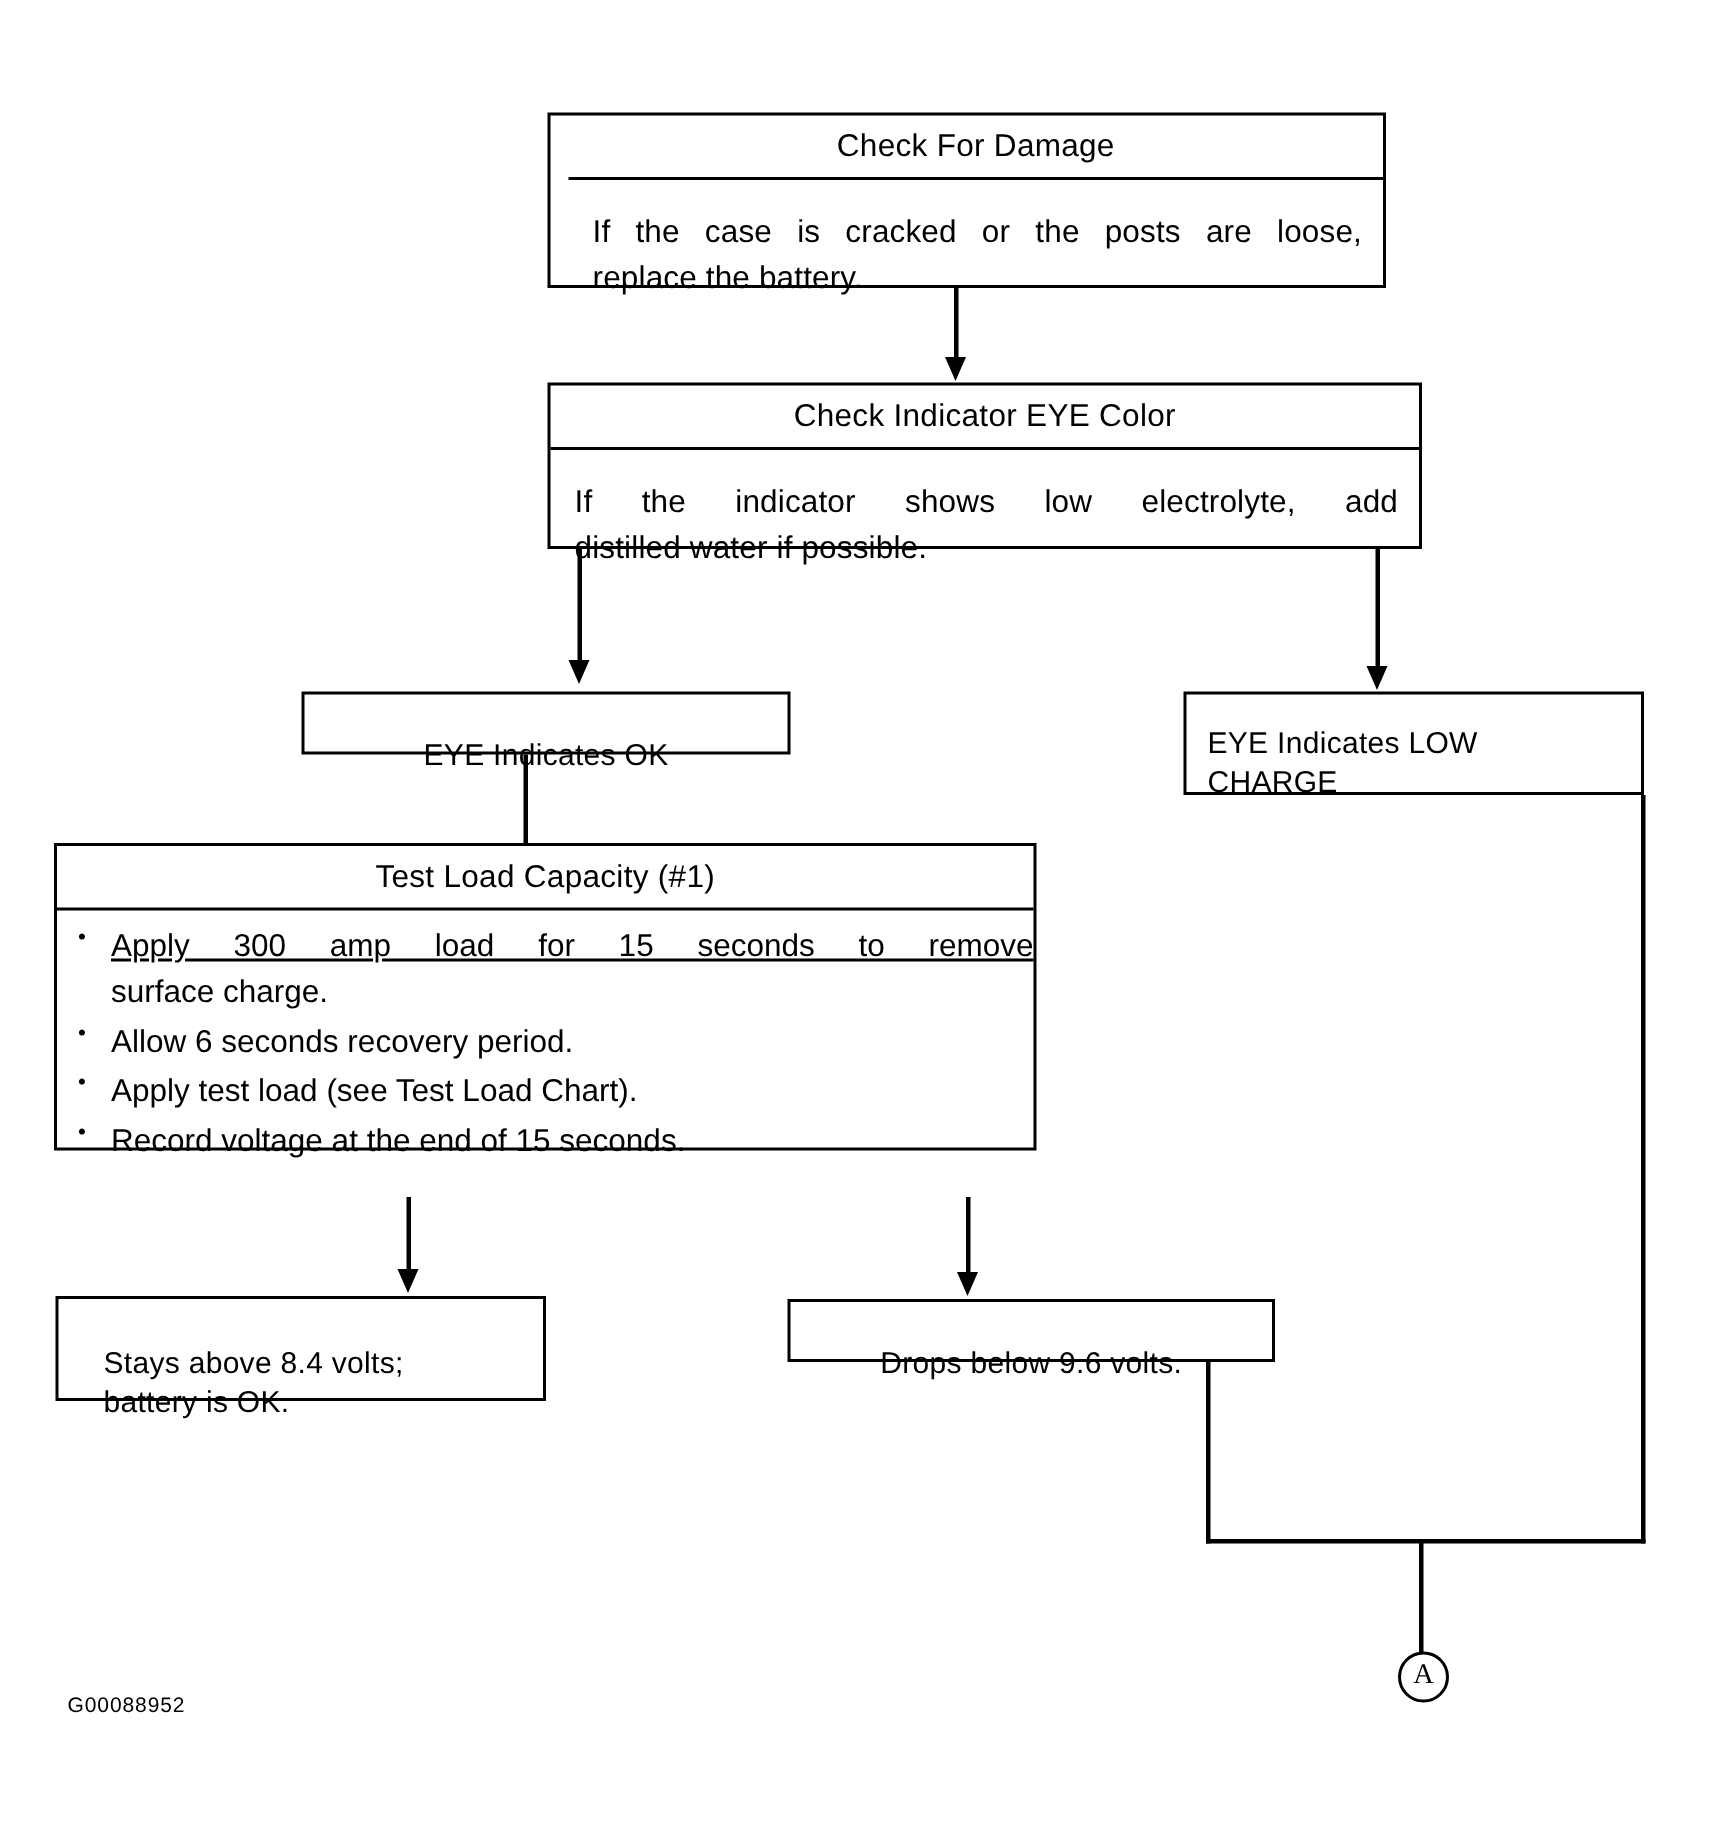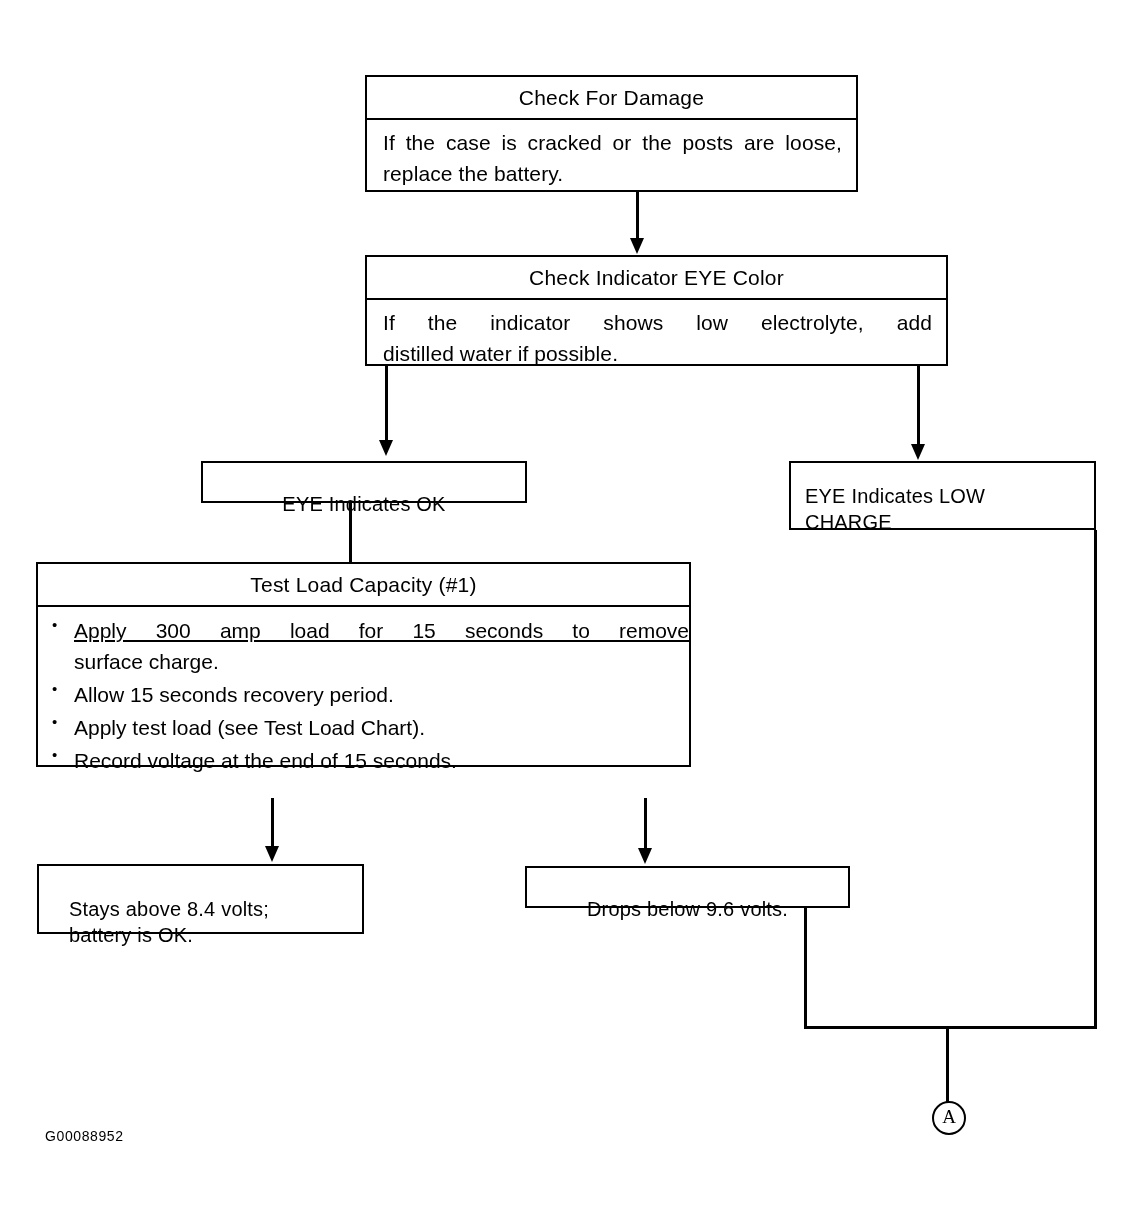--- a/index.html
+++ b/index.html
@@ -49,20 +49,21 @@
   .node-simple.center {
     text-align: center;
     padding: 8px 6px;
   }
   .node-simple.left {
     text-align: left;
     padding: 0 14px;
   }
   .justify2 {
     text-align: justify;
+    margin-top: 12px;
   }
   .justify2 > span.l1 {
     display: block;
     text-align: justify;
     text-align-last: justify;
   }
   .justify2 > span.l2 {
     display: block;
   }
   ul.steps {
@@ -120,21 +121,21 @@
     position: absolute;
     font-size: 14px;
     letter-spacing: 0.6px;
   }
 </style>
 </head>
 <body>
 
 <div id="page">
 
-  <div class="node" style="left:365px; top:75px; width:493px; height:117px;">
+  <div class="node" style="left:365px; top:75px; width:559px; height:117px;padding-left:12px;">
     <div class="node-title">Check For Damage</div>
     <div class="node-body">
       <div class="justify2">
         <span class="l1">If the case is cracked or the posts are loose,</span>
         <span class="l2">replace the battery.</span>
       </div>
     </div>
   </div>
 
   <div class="conn vline" style="left:636px; top:192px; height:48px;"></div>
@@ -171,21 +172,21 @@
   <div class="arrowhead" style="left:343px; top:575px;"></div>
 
   <div class="node" style="left:36px; top:562px; width:655px; height:205px;">
     <div class="node-title">Test Load Capacity (#1)</div>
     <ul class="steps" style="padding-top:8px;">
       <li>
         <span class="just">Apply 300 amp load for 15 seconds to remove</span>
         <span>surface charge.</span>
       </li>
       <li>
-        <span>Allow 15 seconds recovery period.</span>
+        <span>Allow 6 seconds recovery period.</span>
       </li>
       <li>
         <span>Apply test load (see Test Load Chart).</span>
       </li>
       <li>
         <span>Record voltage at the end of 15 seconds.</span>
       </li>
     </ul>
   </div>
 

